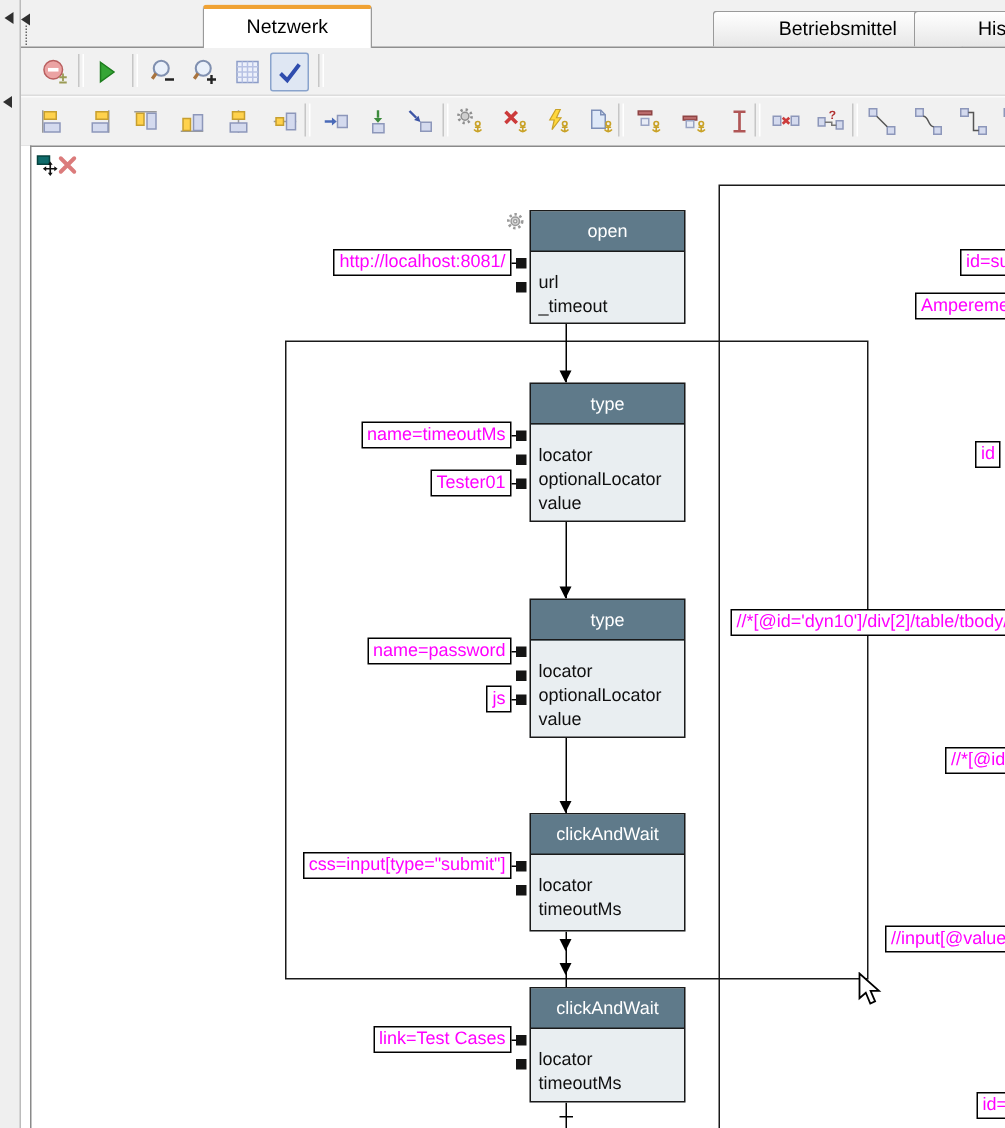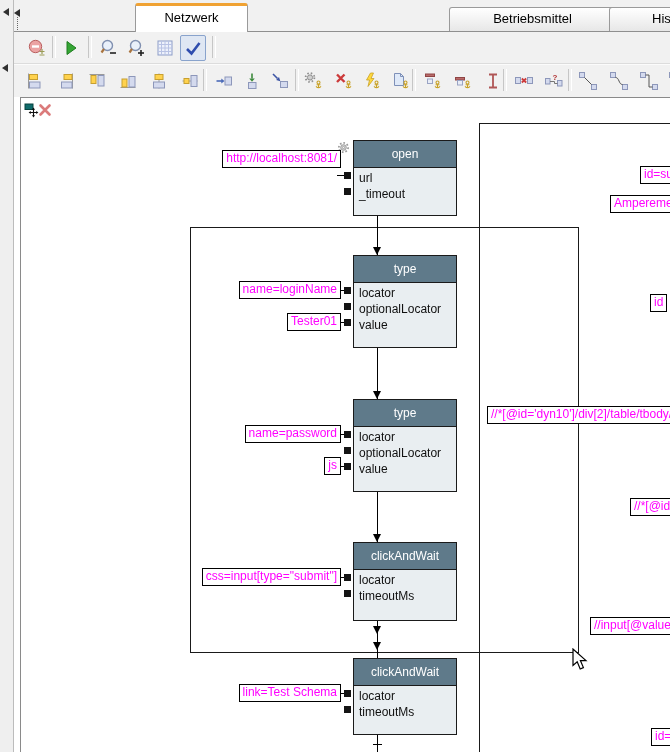--- a/index.html
+++ b/index.html
@@ -35,21 +35,21 @@
   .canvas{position:absolute;left:20px;top:97px;right:0;bottom:0;background:#fff;
           border-left:1px solid #8a8a8a;border-top:1px solid #8a8a8a;overflow:hidden}
   .frame{position:absolute;border:1px solid #1a1a1a;z-index:1}
   .edge{position:absolute;width:1px;background:#000;z-index:2}
   .earrow{position:absolute;width:0;height:0;border-left:4px solid transparent;border-right:4px solid transparent;
           border-top:8px solid #000;z-index:2}
   .etick{position:absolute;width:9px;height:1px;background:#000;z-index:2}
   .node{position:absolute;width:104px;box-sizing:border-box;border:1px solid #1a1a1a;background:#e9eef1;z-index:3}
   .node-header{height:26px;background:#5f7a8a;color:#fff;text-align:center;line-height:26px;
                border-bottom:1px solid #1a1a1a;font-size:12px}
-  .node-body{padding-top:2px}
+  .node-body{padding-top:12px}
   .node-row{height:16px;line-height:16px;padding-left:5px;color:#101010;white-space:nowrap}
   .port{position:absolute;width:7px;height:7px;background:#141414;z-index:4}
   .vlabel{position:absolute;height:16px;line-height:15px;border:1px solid #000;background:#fff;color:#ff00ff;
           padding:0 3px;white-space:nowrap;z-index:4;cursor:default}
   .lline{position:absolute;height:1px;background:#000;z-index:3}
   .gear{position:absolute;z-index:3}
   .ctool{position:absolute;z-index:3}
   .cursor{position:absolute;z-index:10}
 </style>
 </head>
@@ -60,21 +60,21 @@
   <div class="tri-left" style="left:2px;top:64px"></div>
 </div>
 
 <div class="chrome">
   <div class="handle">
     <div class="tri-left" style="left:0;top:1px"></div>
     <div class="dots"></div>
   </div>
   <div class="tabline"></div>
   <div class="tab active" style="left:122px;width:113px">Netzwerk</div>
-  <div class="tab" style="left:436px;width:167px">Betriebsmittel</div>
+  <div class="tab" style="left:462px;width:167px">Betriebsmittel</div>
   <div class="tab" style="left:596px;width:120px">Histor</div>
   <div class="tbrow1" id="tb1">
       <div class="tbtn" style="left: 11px;">
         <span class="ticon">
           <svg width="20" height="20" viewBox="0 0 20 20" xmlns="http://www.w3.org/2000/svg">
             <circle cx="8.5" cy="8.5" r="6.2" fill="#eba3a3" stroke="#b95f5f"></circle>
             <rect x="5" y="7.3" width="7" height="2.4" fill="#fff"></rect>
             <path d="M12.5 13.5 h5 M15 11 v5 M12.5 17 h5" stroke="#9b9b55" stroke-width="1.2"></path>
           </svg>
         </span>
@@ -375,33 +375,33 @@
         <div class="node-row">_timeout</div>
       </div>
     </div>
     <div class="gear" style="left: 316px; top: 43px;"><svg width="13" height="13" viewBox="0 0 13 13">
         <circle cx="6.5" cy="6.5" r="4.6" fill="none" stroke="#9a9a9a" stroke-width="1.8" stroke-dasharray="1.6 1.9"></circle>
         <circle cx="6.5" cy="6.5" r="2.8" fill="#d6d6d6" stroke="#9a9a9a"></circle>
         <circle cx="6.5" cy="6.5" r="1.1" fill="#f4f4f4" stroke="#9a9a9a" stroke-width="0.8"></circle>
       </svg></div>
     <div class="port" style="left: 323px; top: 74px;"></div>
     <div class="lline" style="left: 316px; top: 77px; width: 10px;"></div>
-    <div class="vlabel" style="right: 329px; top: 52px; text-align: center;">http://localhost:8081/</div>
+    <div class="vlabel" style="right: 329px; top: 68px; text-align: center;">http://localhost:8081/</div>
     <div class="port" style="left: 323px; top: 90px;"></div>
     <div class="node" style="left: 332px; top: 157px; height: 93px;">
       <div class="node-header">type</div>
       <div class="node-body">
         <div class="node-row">locator</div>
         <div class="node-row">optionalLocator</div>
         <div class="node-row">value</div>
       </div>
     </div>
     <div class="port" style="left: 323px; top: 189px;"></div>
     <div class="lline" style="left: 316px; top: 192px; width: 10px;"></div>
-    <div class="vlabel" style="right: 329px; top: 183px;">name=loginName</div>
+    <div class="vlabel" style="right: 329px; top: 183px;">name=timeoutMs</div>
     <div class="port" style="left: 323px; top: 205px;"></div>
     <div class="port" style="left: 323px; top: 221px;"></div>
     <div class="lline" style="left: 316px; top: 224px; width: 10px;"></div>
     <div class="vlabel" style="right: 329px; top: 215px;">Tester01</div>
     <div class="node" style="left: 332px; top: 301px; height: 93px;">
       <div class="node-header">type</div>
       <div class="node-body">
         <div class="node-row">locator</div>
         <div class="node-row">optionalLocator</div>
         <div class="node-row">value</div>
@@ -427,21 +427,21 @@
     <div class="port" style="left: 323px; top: 492px;"></div>
     <div class="node" style="left: 332px; top: 560px; height: 77px;">
       <div class="node-header">clickAndWait</div>
       <div class="node-body">
         <div class="node-row">locator</div>
         <div class="node-row">timeoutMs</div>
       </div>
     </div>
     <div class="port" style="left: 323px; top: 592px;"></div>
     <div class="lline" style="left: 316px; top: 595px; width: 10px;"></div>
-    <div class="vlabel" style="right: 329px; top: 586px;">link=Test Schema</div>
+    <div class="vlabel" style="right: 329px; top: 586px;">link=Test Cases</div>
     <div class="port" style="left: 323px; top: 608px;"></div>
     <div class="vlabel" style="left: 619px; top: 68px;">id=su</div>
     <div class="vlabel" style="left: 589px; top: 97px;">Amperemet</div>
     <div class="vlabel" style="left: 629px; top: 196px;">id</div>
     <div class="vlabel" style="left: 466px; top: 308px;">//*[@id='dyn10']/div[2]/table/tbody/tr[2</div>
     <div class="vlabel" style="left: 609px; top: 400px;">//*[@id=</div>
     <div class="vlabel" style="left: 569px; top: 519px;">//input[@value='</div>
     <div class="vlabel" style="left: 630px; top: 630px;">id=</div>
     <div class="cursor" style="left: 550px; top: 550px;"><svg width="20" height="23" viewBox="0 0 20 23">
         <path d="M2 1 L2 17.5 L6.2 13.8 L9.2 21 L12.4 19.6 L9.4 12.6 L15 12.6 Z" fill="#fff" stroke="#000" stroke-width="1.2"></path>

